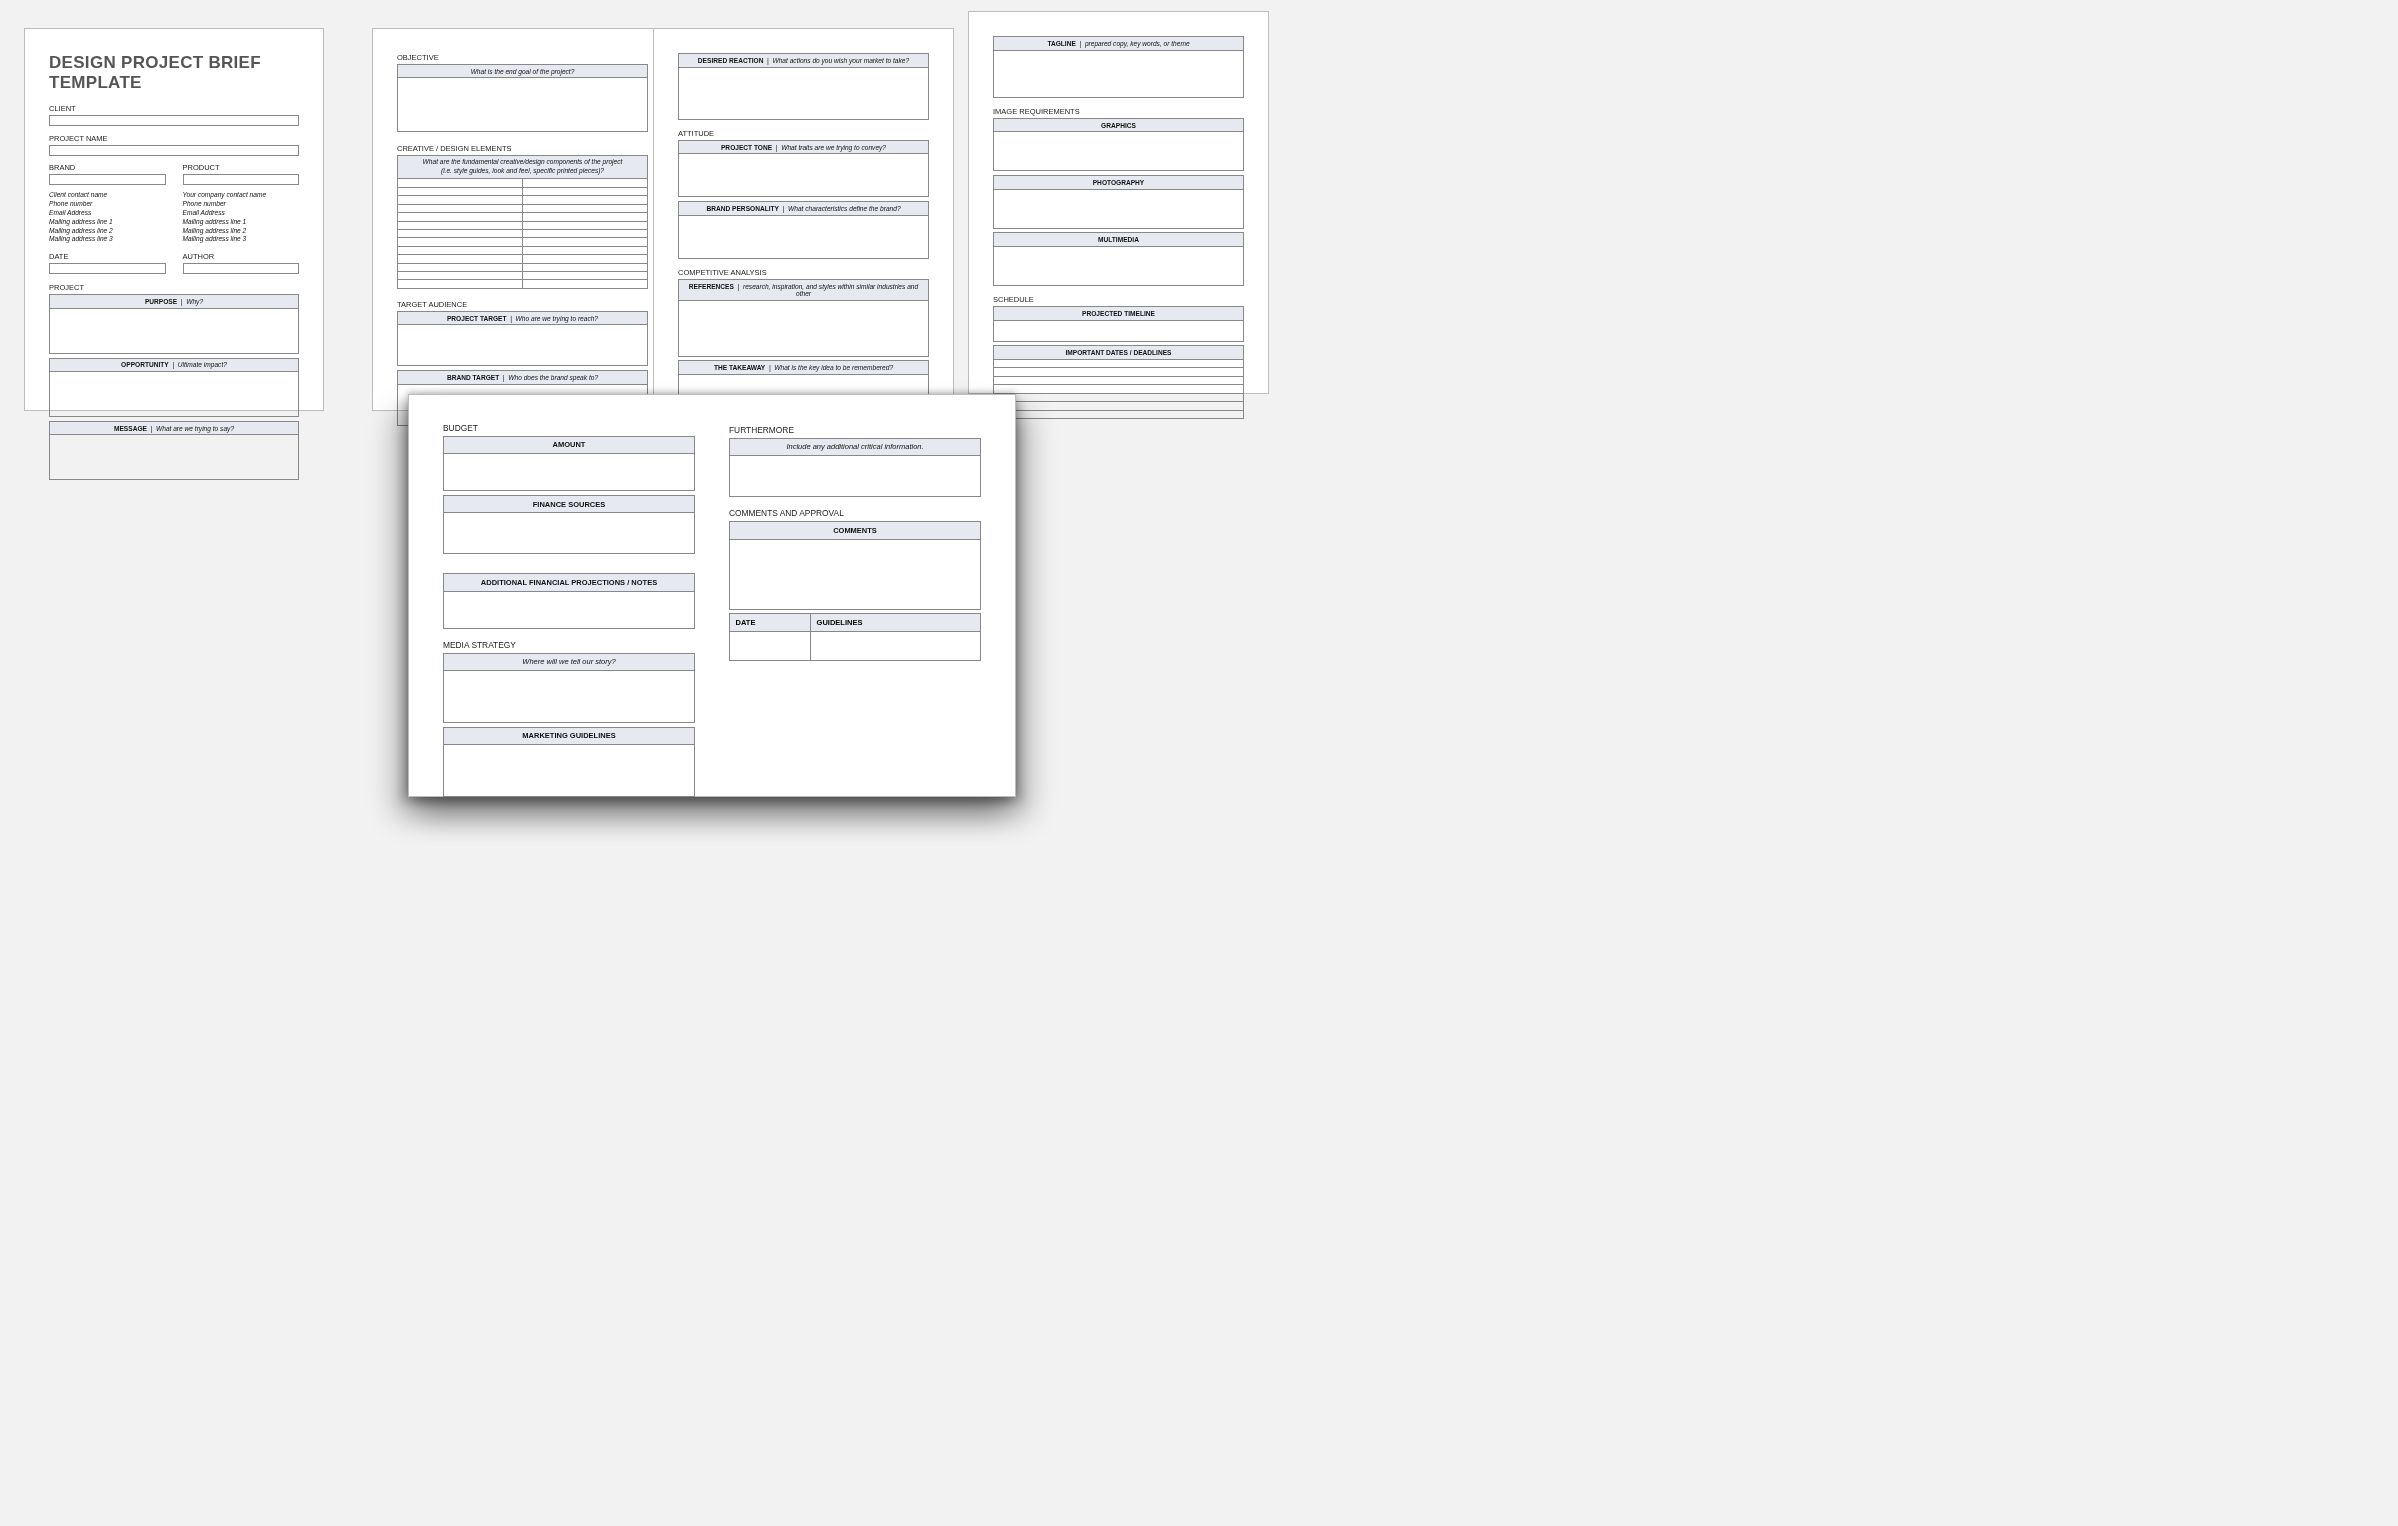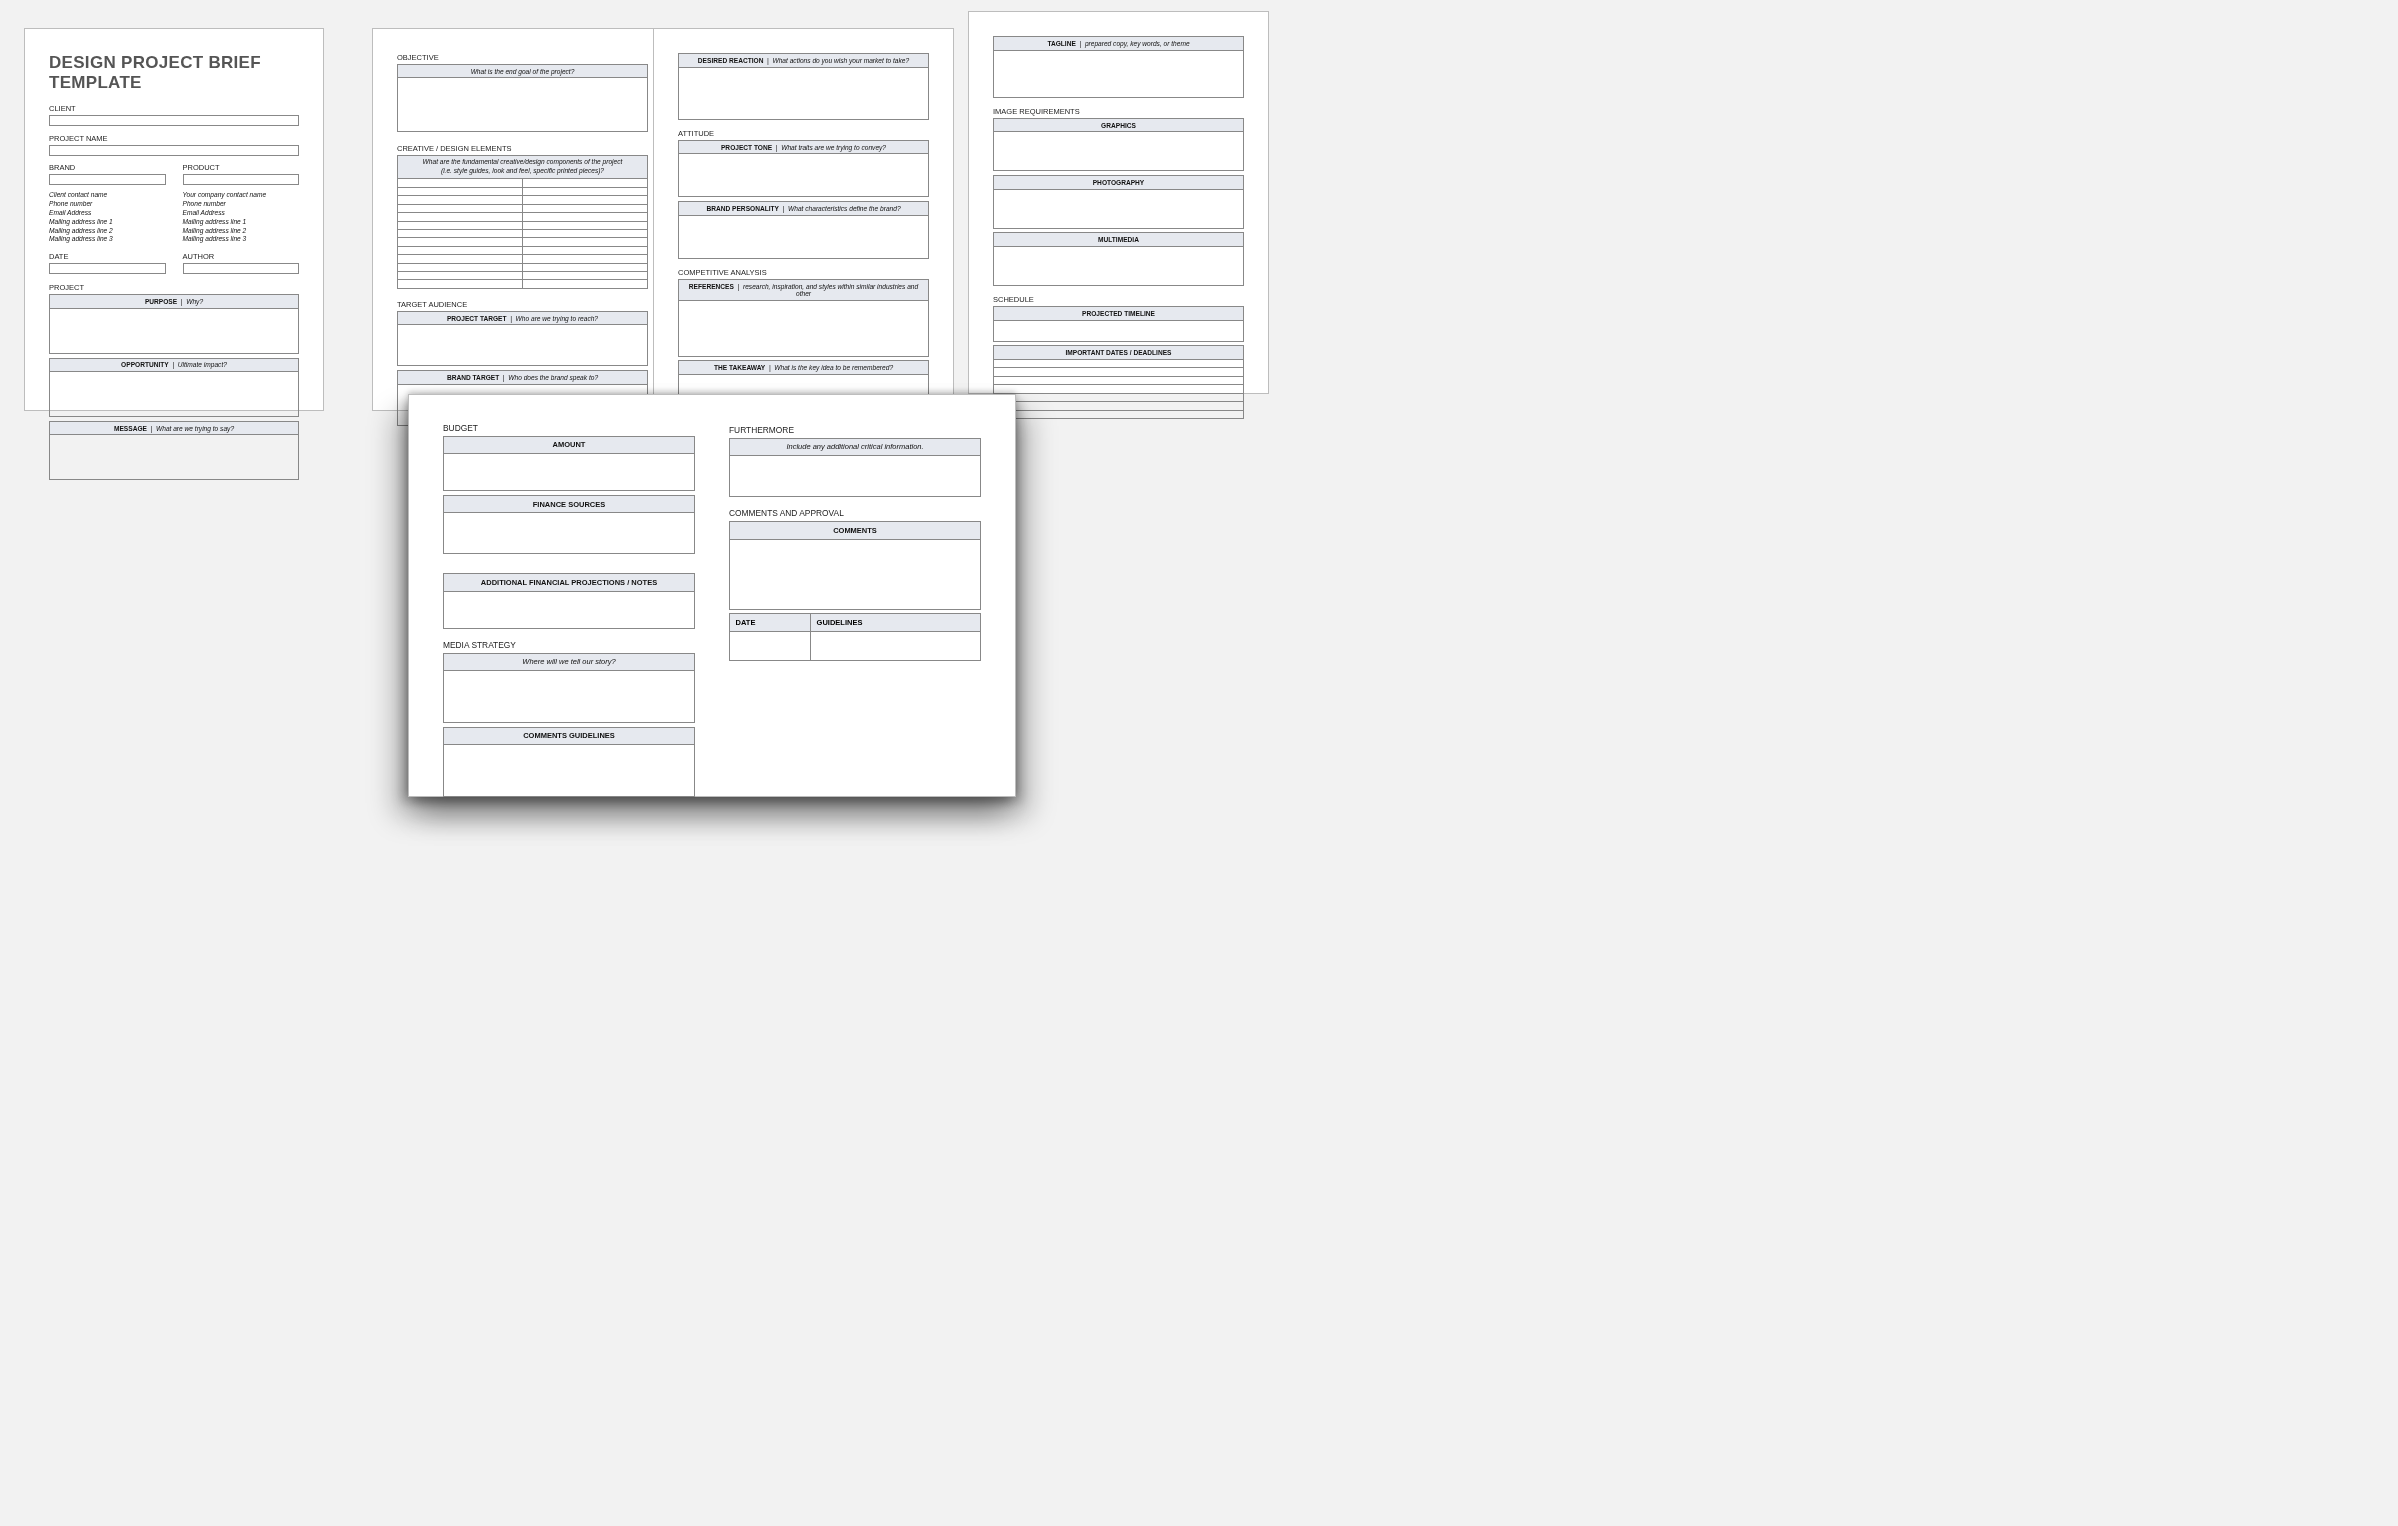--- a/index.html
+++ b/index.html
@@ -252,21 +252,21 @@
         <div class="bar-lg" style="margin-top:3.7px"><b>FINANCE SOURCES</b></div>
         <div class="box" style="height:41px"></div>
 
         <div class="bar-lg" style="margin-top:19px"><b>ADDITIONAL FINANCIAL PROJECTIONS / NOTES</b></div>
         <div class="box" style="height:37px"></div>
 
         <div class="sec-lg" style="margin-top:11.2px">MEDIA STRATEGY</div>
         <div class="bar-lg"><span>Where will we tell our story?</span></div>
         <div class="box" style="height:52px"></div>
 
-        <div class="bar-lg" style="margin-top:3.7px"><b>COMMENTS GUIDELINES</b></div>
+        <div class="bar-lg" style="margin-top:3.7px"><b>MARKETING GUIDELINES</b></div>
         <div class="box" style="height:52px"></div>
       </div>
 
       <div style="flex:1;">
         <div class="sec-lg" style="margin-top:2px">FURTHERMORE</div>
         <div class="bar-lg"><span>Include any additional critical information.</span></div>
         <div class="box" style="height:41px"></div>
 
         <div class="sec-lg" style="margin-top:11.2px">COMMENTS AND APPROVAL</div>
         <div class="bar-lg"><b>COMMENTS</b></div>

